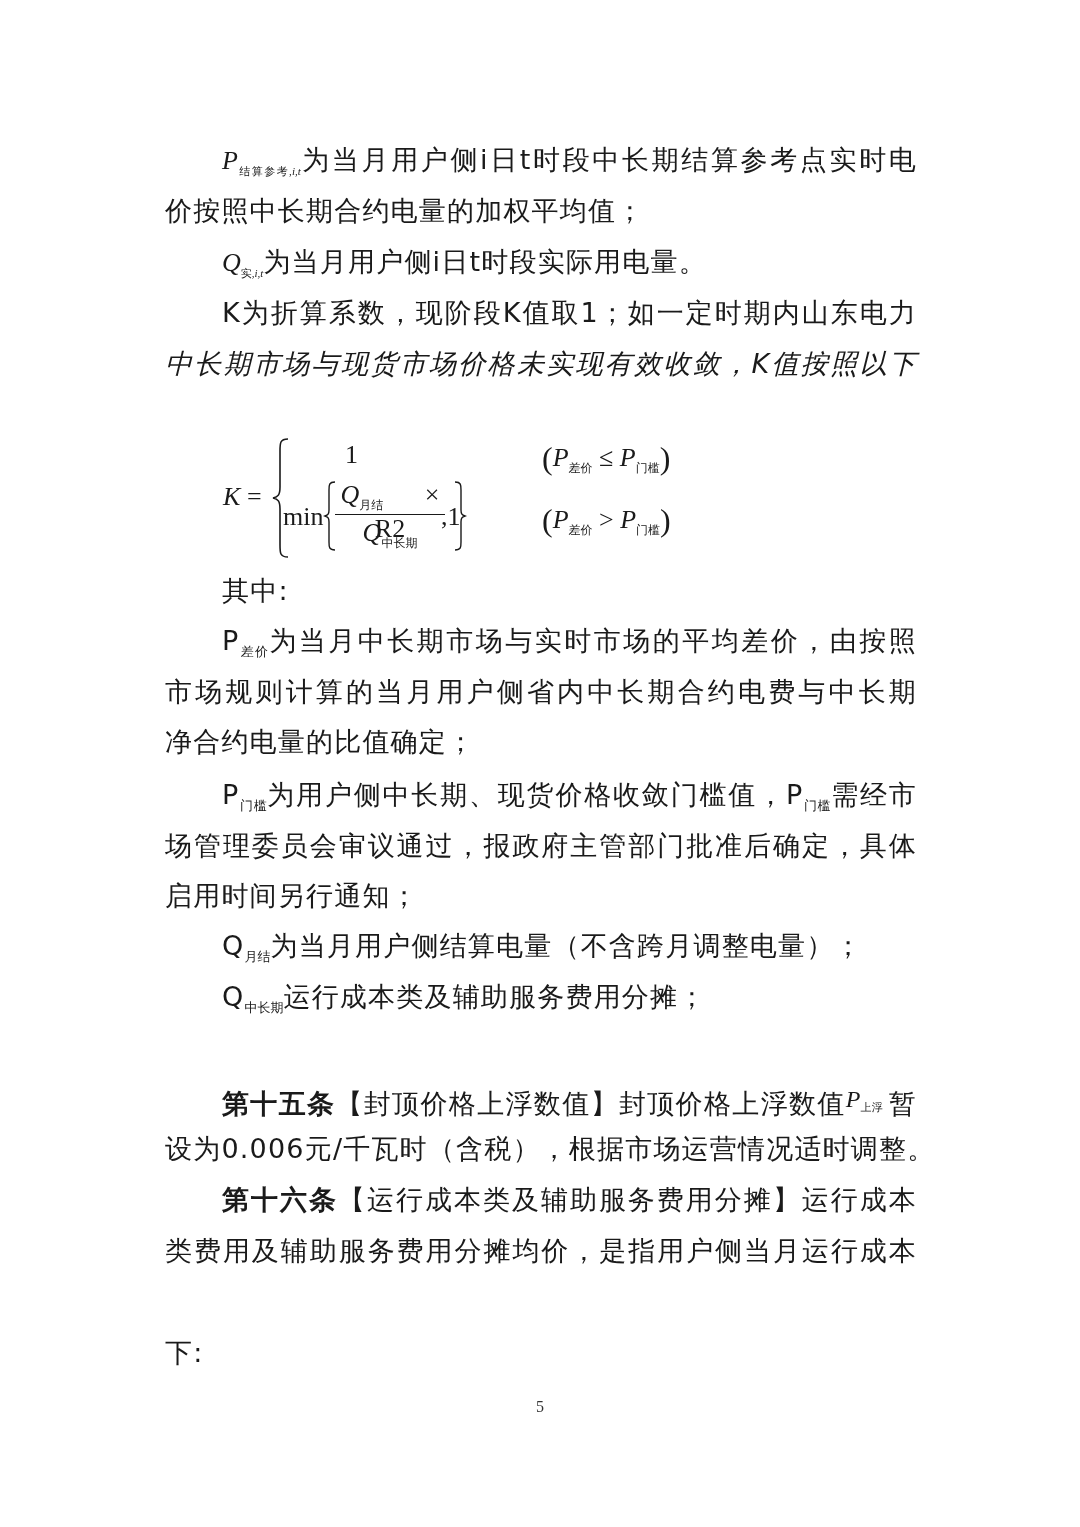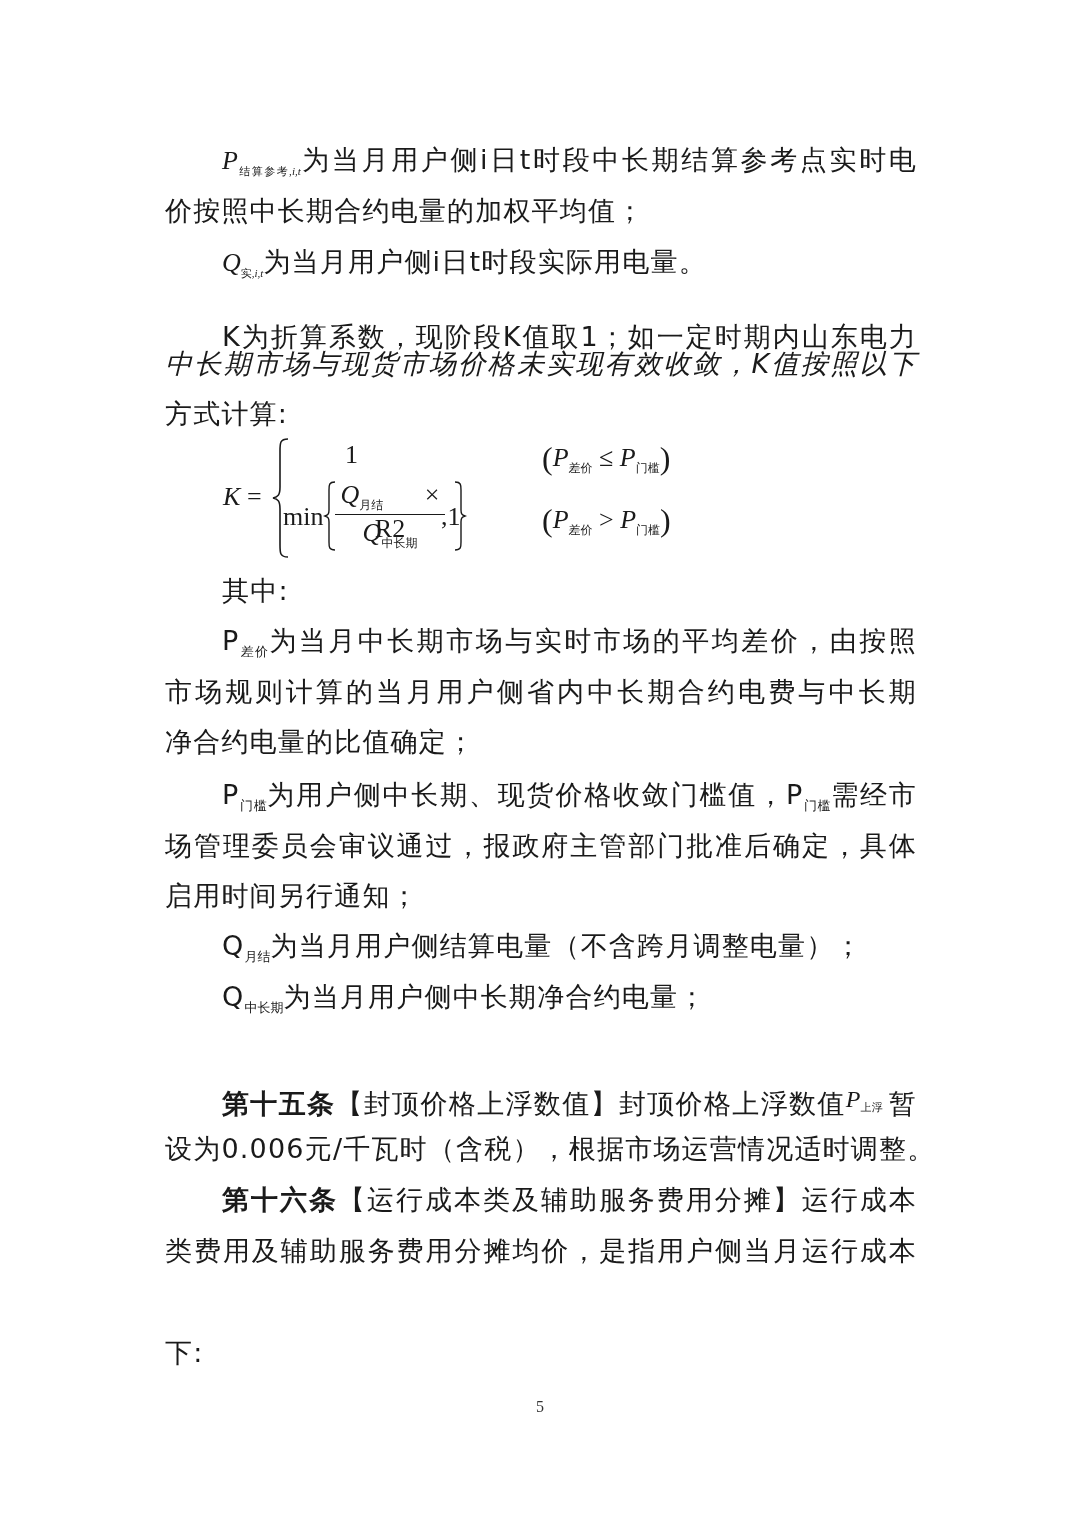--- a/index.html
+++ b/index.html
@@ -40,23 +40,22 @@
 </head>
 <body>
 
 <div class="page">
 
   <div class="line indent justify" style="top:142px;"><span class="mi">P</span><span class="misub"><span>结算参考,</span><i>i,t</i></span><span>为当月用户侧i日t时段中长期结算参考点实时电</span></div>
   <div class="line" style="top:193px;">价按照中长期合约电量的加权平均值；</div>
 
   <div class="line indent" style="top:244px;"><span class="mi">Q</span><span class="misub"><span>实,</span><i>i,t</i></span><span>为当月用户侧i日t时段实际用电量。</span></div>
 
-  <div class="line indent justify" style="top:295px;margin-top:24px;">K为折算系数，现阶段K值取1；如一定时期内山东电力</div>
+  <div class="line indent justify" style="top:295px;">K为折算系数，现阶段K值取1；如一定时期内山东电力</div>
   <div class="line justify" style="top:346px;font-style:italic;">中长期市场与现货市场价格未实现有效收敛，K值按照以下</div>
-  <div class="line" style="top:396px;">方式计算:</div>
 
   <div class="formula">
     <span class="k">K</span>
     <span class="eq">=</span>
     <svg class="brace" width="22" height="122" viewBox="0 0 22 122">
       <path d="M18 2 C10 2 10 6 10 14 L10 50 C10 58 8 60 3 61 C8 62 10 64 10 72 L10 108 C10 116 10 120 18 120" fill="none" stroke="#1a1a1a" stroke-width="1.6"></path>
     </svg>
     <span class="one">1</span>
     <span class="min">min</span>
     <svg class="lbrace2" width="14" height="72" viewBox="0 0 14 72">
@@ -80,21 +79,21 @@
   <div class="line indent justify" style="top:623px;"><span>P</span><span class="sub">差价</span><span>为当月中长期市场与实时市场的平均差价，由按照</span></div>
   <div class="line justify" style="top:674px;">市场规则计算的当月用户侧省内中长期合约电费与中长期</div>
   <div class="line" style="top:724px;">净合约电量的比值确定；</div>
 
   <div class="line indent justify" style="top:777px;"><span>P</span><span class="sub">门槛</span><span>为用户侧中长期、现货价格收敛门槛值，</span><span>P</span><span class="sub">门槛</span><span>需经市</span></div>
   <div class="line justify" style="top:828px;">场管理委员会审议通过，报政府主管部门批准后确定，具体</div>
   <div class="line" style="top:878px;">启用时间另行通知；</div>
 
   <div class="line indent" style="top:928px;"><span>Q</span><span class="sub">月结</span><span>为当月用户侧结算电量（不含跨月调整电量）；</span></div>
 
-  <div class="line indent" style="top:979px;"><span>Q</span><span class="sub">中长期</span><span>为当月用户侧中长期净合约电量；</span></div>
+  <div class="line indent" style="top:979px;"><span>Q</span><span class="sub">中长期</span><span>运行成本类及辅助服务费用分摊；</span></div>
 
 
   <div class="line indent justify" style="top:1081px;"><span class="bold">第十五条</span><span>【封顶价格上浮数值】</span><span>封顶价格上浮数值</span><span class="mi" style="vertical-align:6px;font-size:24px;">P</span><span class="misub" style="vertical-align:2px;margin-right:6px;">上浮</span><span>暂</span></div>
   <div class="line justify" style="top:1131px;">设为0.006元/千瓦时（含税），根据市场运营情况适时调整。</div>
 
   <div class="line indent justify" style="top:1182px;"><span class="bold">第十六条</span><span>【运行成本类及辅助服务费用分摊】</span><span>运行成本</span></div>
   <div class="line justify" style="top:1233px;">类费用及辅助服务费用分摊均价，是指用户侧当月运行成本</div>
   <div class="line" style="top:1335px;">下:</div>
 
   <div class="pagenum">5</div>

